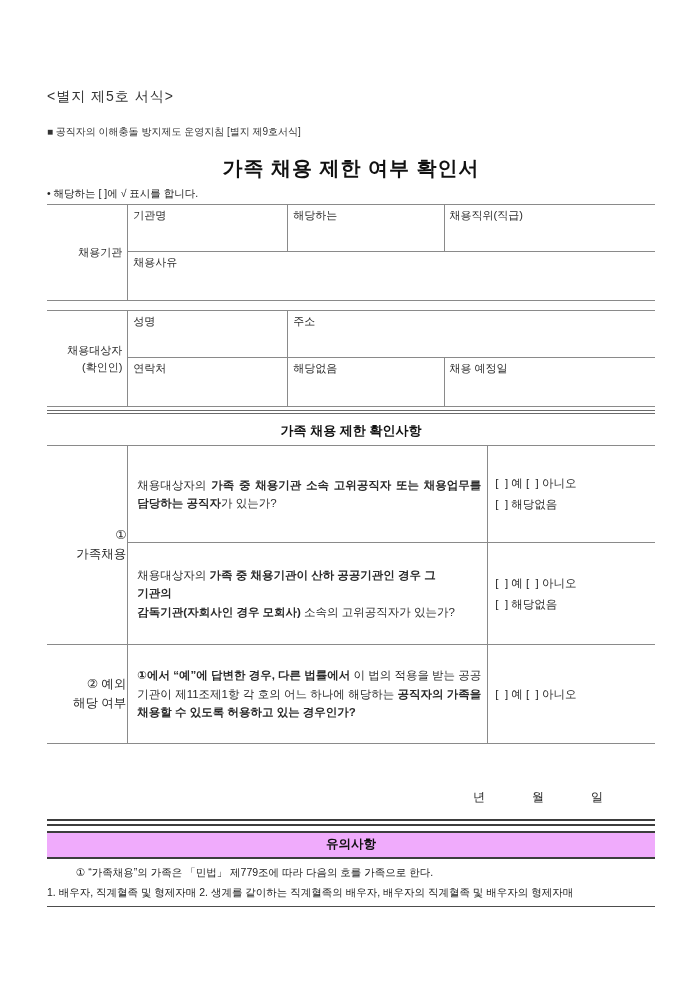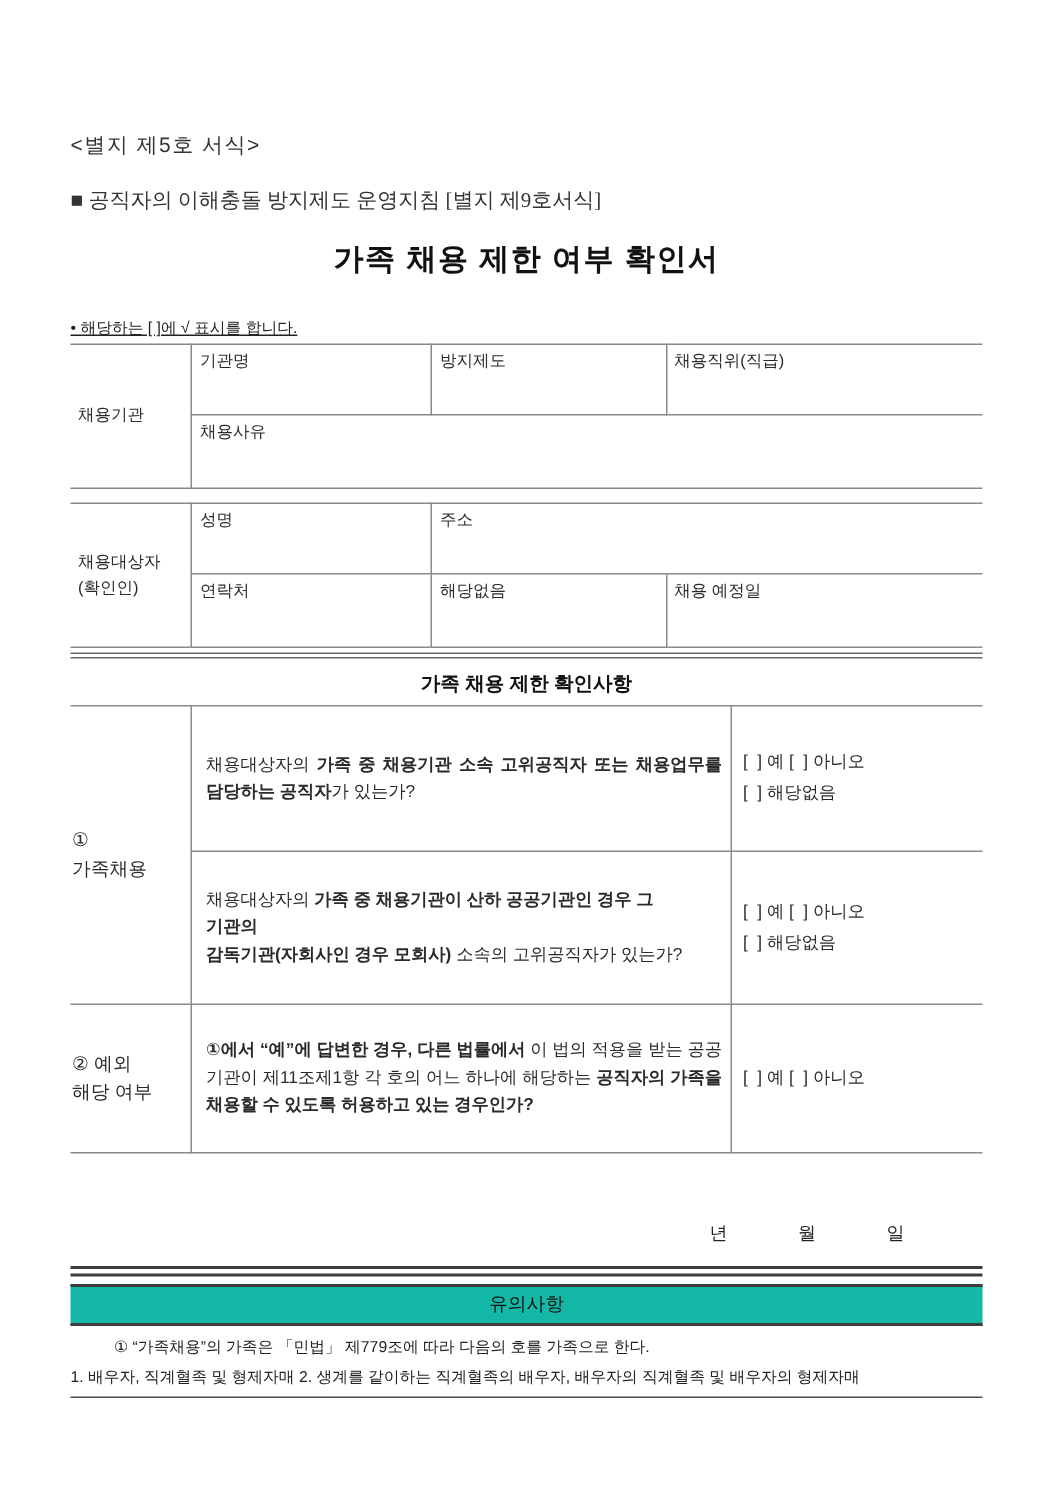--- a/index.html
+++ b/index.html
@@ -3,52 +3,52 @@
 <meta charset="utf-8">
 <style>
   html,body { margin:0; padding:0; background:#e8e8e8; }
   .page {
     width:700px; height:990px; background:#ffffff; margin:0 auto;
     font-family:"Liberation Sans","DejaVu Sans",sans-serif;
     color:#222; box-sizing:border-box; overflow:hidden;
     padding:88px 45px 12px 47px;
   }
   .form-tag { font-size:14px; color:#333; letter-spacing:1px; }
-  .guideline { font-size:14px; color:#333; margin-top:19px;font-family:Liberation Serif, serif; }
+  .guideline { font-size:10px; color:#333; margin-top:19px; }
   .doc-title { font-size:20px; font-weight:bold; text-align:center; margin:16px 0 0 0; letter-spacing:1px; color:#111; }
-  .instruction { font-size:10.5px; margin-top:26px; color:#222;text-decoration:underline; }
+  .instruction { font-size:10.5px; margin-top:5px; color:#222; }
 
   table { border-collapse:collapse; table-layout:fixed; width:100%; }
   .formtable { margin-top:3px; border-top:1px solid #4d4d4d; border-bottom:1px solid #4d4d4d; }
   .formtable td { border:1px solid #8a8a8a; font-size:11px; vertical-align:top; padding:3px 5px; color:#2a2a2a; }
   .formtable td:first-child { border-left:none; }
   .formtable td:last-child { border-right:none; }
-  .rowlabel { text-align:left; vertical-align:middle !important; font-size:12.5px; white-space:pre-line; line-height:1.5; }
+  .rowlabel { text-align:right; vertical-align:middle !important; font-size:12.5px; white-space:pre-line; line-height:1.5; }
 
   .dbl { height:2px; border-top:1px solid #6a6a6a; border-bottom:1px solid #6a6a6a; margin-top:3px; }
 
   .section-title { font-size:13px; font-weight:bold; text-align:center; margin-top:8px; color:#111; }
 
   .qtable { margin-top:5px; border-top:1px solid #4d4d4d; border-bottom:1px solid #4d4d4d; }
   .qtable td { border:1px solid #8a8a8a; color:#2a2a2a; }
   .qtable td:first-child { border-left:none; }
   .qtable td:last-child { border-right:none; }
   .qcell { font-size:11.5px; line-height:1.6; padding:8px 6px 8px 9px; vertical-align:middle; white-space:pre-wrap; text-align:justify; }
   .acell { font-size:11.5px; line-height:1.8; padding:4px 2px 4px 7px; vertical-align:middle; white-space:pre-wrap; }
   .b { font-weight:bold; }
 
   .declaration { font-size:12px; line-height:1.7; margin-top:17px; text-align:justify; color:#1e1e1e; word-break:keep-all; }
 
   .date-row { display:flex; justify-content:flex-end; gap:47px; padding-right:52px; margin-top:45px; font-size:12px; color:#222; }
   .sign-row { position:relative; margin-top:10px; text-align:center; font-size:12.5px; color:#222; height:18px; }
   .seal { position:absolute; right:30px; top:3px; font-size:10px; color:#333; }
 
   .heavy-dbl { margin-top:13px; height:3px; border-top:2px solid #3d3d3d; border-bottom:2px solid #3d3d3d; }
-  .notice-band { margin-top:5px; background:#14b8a6; border-top:2px solid #3d3d3d; border-bottom:2px solid #3d3d3d;
-                 text-align:center; font-size:12.5px; font-weight:normal; padding:3px 0 4px 0; color:#111; }
+  .notice-band { margin-top:5px; background:#f0abfc; border-top:2px solid #3d3d3d; border-bottom:2px solid #3d3d3d;
+                 text-align:center; font-size:12.5px; font-weight:bold; padding:3px 0 4px 0; color:#111; }
   .note1 { font-size:10.5px; margin-top:7px; color:#222;margin-left:29px; }
   .note2 { font-size:10.5px; margin-top:6px; padding-bottom:6px; border-bottom:1px solid #4d4d4d; color:#222; }
 </style>
 </head>
 <body>
 
 <div class="page">
 
   <div class="form-tag">&lt;별지 제5호 서식&gt;</div>
   <div class="guideline">■ 공직자의 이해충돌 방지제도 운영지침 [별지 제9호서식]</div>
@@ -59,21 +59,21 @@
     <colgroup>
         <col style="width:13.3%">
         <col style="width:26.3%">
         <col style="width:25.7%">
         <col style="width:34.7%">
       </colgroup>
     <tbody>
         <tr>
       <td class="rowlabel" rowspan="2" style="height:86px">채용기관</td>
       <td style="height:40px">기관명</td>
-      <td>방지제도</td>
+      <td>해당하는</td>
       <td>채용직위(직급)</td>
     </tr>
     <tr>
       <td colspan="3" style="height:42px">채용사유</td>
     </tr>
   </tbody>
     </table>
 
   <table class="formtable" style="margin-top:9px">
     <colgroup>

